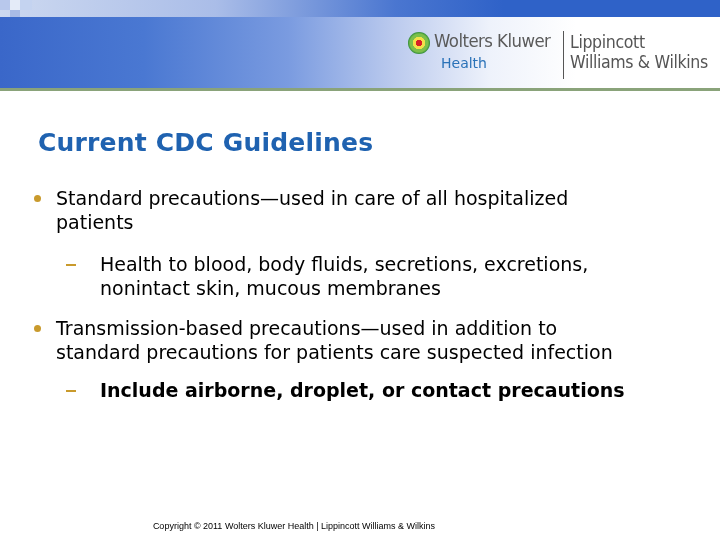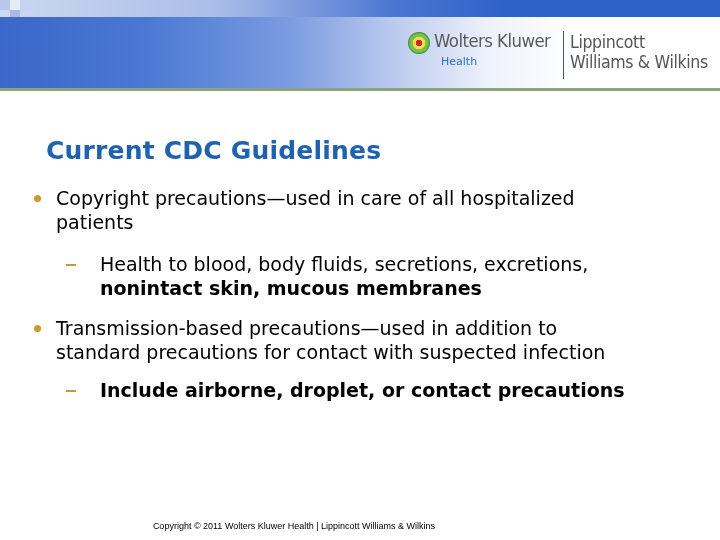--- a/index.html
+++ b/index.html
@@ -28,32 +28,32 @@
         radial-gradient(circle at 50% 50%, #d81f26 0 3px, transparent 3.5px),
         radial-gradient(circle at 50% 50%, #f4e04a 0 6px, transparent 6.5px),
         radial-gradient(circle at 50% 50%, #7cc04a 0 9px, #2e8b3a 11px);
     }
     .wk-name {
       position: absolute; left: 26px; top: 0px; font-size: 18px; color: #5a5a5a;
       font-family: "DejaVu Sans", sans-serif; letter-spacing: -0.6px; white-space: nowrap;
       transform: scaleX(0.92); transform-origin: left top;
     }
     .wk-sub {
-      position: absolute; left: 33px; top: 25px; font-size: 11px; color: #2a72b8; white-space: nowrap;
+      position: absolute; left: 33px; top: 25px; font-size: 14px; color: #2a72b8; white-space: nowrap;
     }
     .divider {
       position: absolute; left: 155px; top: 1px; width: 1px; height: 48px; background: #555;
     }
     .lww {
       position: absolute; left: 162px; top: 2px; font-size: 17px; line-height: 20px; color: #555;
       white-space: nowrap; letter-spacing: -0.4px;
       transform: scaleX(0.93); transform-origin: left top;
     }
     .title {
-      position: absolute; left: 34px; top: 124px; margin: 12px;
+      position: absolute; left: 34px; top: 124px; margin: 4px;
       font-family: "DejaVu Sans", sans-serif; font-weight: bold; font-size: 25px;
       color: #1f62b0; letter-spacing: 0.2px; white-space: nowrap;
     }
     .content {
       position: absolute; left: 0; top: 186px; width: 720px;
       font-size: 19px; color: #000; line-height: 24px;
     }
     .item { position: absolute; left: 0; width: 720px; }
     .bullet {
       position: absolute; width: 7px; height: 7px; border-radius: 50%; background: #c99a2c;
@@ -89,34 +89,34 @@
     <div>Williams &amp; Wilkins</div>
   </div>
 </div>
 
 <h1 class="title">Current CDC Guidelines</h1>
 
 <div class="content">
 
   <div class="item" style="top:0px;">
     <span class="bullet" style="left:34px;top:9px;"></span>
-    <span class="txt" style="left:56px;top:0px;">Copyright precautions—used in care of all hospitalized</span>
+    <span class="txt" style="left:56px;top:0px;">Standard precautions—used in care of all hospitalized</span>
     <span class="txt" style="left:56px;top:24px;">patients</span>
   </div>
 
   <div class="item" style="top:66px;">
     <span class="dash" style="left:66px;top:12px;"></span>
     <span class="txt" style="left:100px;top:0px;">Health to blood, body fluids, secretions, excretions,</span>
-    <span class="txt" style="left:100px;top:24px;font-weight:bold;">nonintact skin, mucous membranes</span>
+    <span class="txt" style="left:100px;top:24px;">nonintact skin, mucous membranes</span>
   </div>
 
   <div class="item" style="top:130px;">
     <span class="bullet" style="left:34px;top:9px;"></span>
     <span class="txt" style="left:56px;top:0px;text-align:center;">Transmission-based precautions—used in addition to</span>
-    <span class="txt" style="left:56px;top:24px;">standard precautions for contact with suspected infection</span>
+    <span class="txt" style="left:56px;top:24px;">standard precautions for patients care suspected infection</span>
   </div>
 
   <div class="item" style="top:192px;">
     <span class="dash" style="left:66px;top:12px;"></span>
     <span class="txt" style="left:100px;top:0px;font-weight:bold;">Include airborne, droplet, or contact precautions</span>
   </div>
 </div>
 
 <div class="footer">Copyright © 2011 Wolters Kluwer Health | Lippincott Williams &amp; Wilkins</div>
 

